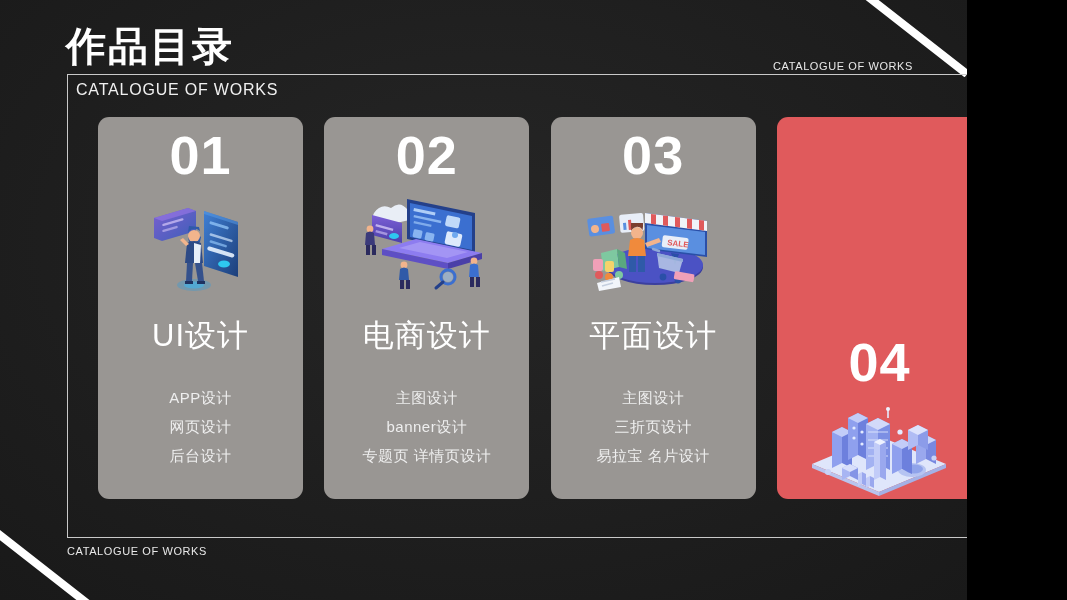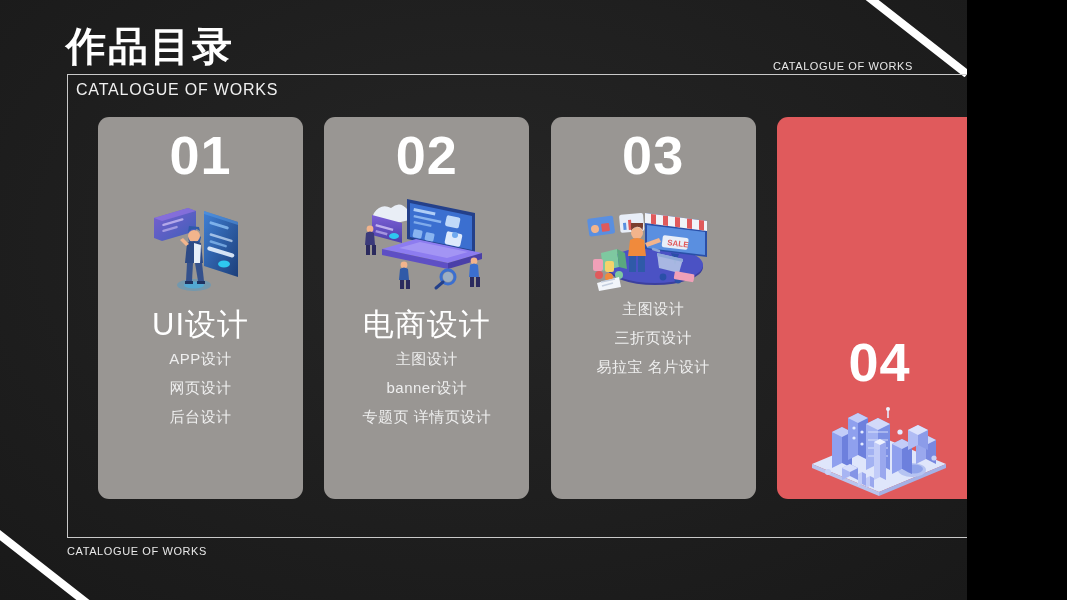--- a/index.html
+++ b/index.html
@@ -129,30 +129,30 @@
     margin-top: 8px;
     width: 150px;
     height: 102px;
     display: flex;
     align-items: center;
     justify-content: center;
   }
   .card-art svg { display: block; }
 
   .card-title {
-    margin-top: 16px;
+    margin-top: 27px;
     font-size: 31px;
     color: #ffffff;
     letter-spacing: 1px;
     line-height: 1.1;
     white-space: nowrap;
   }
 
   .card-list {
-    margin-top: 8px;
+    margin-top: 36px;
     display: flex;
     flex-direction: column;
     align-items: center;
     gap: 10px;
   }
   .card-list-item {
     font-size: 15px;
     color: #eeeeee;
     letter-spacing: 0.5px;
     white-space: nowrap;
@@ -344,20 +344,21 @@
           <circle cx="30" cy="86" r="4" fill="#f08a3c"></circle>
           <circle cx="40" cy="84" r="4" fill="#7ec8a0"></circle>
 
           <path d="M18 92 L40 86 L42 96 L20 100 Z" fill="#f2f5fa"></path>
           <path d="M22 91 L36 88" stroke="#c4cede" stroke-width="1.4"></path>
           <path d="M23 95 L34 92" stroke="#c4cede" stroke-width="1.4"></path>
 
           <rect x="96" y="80" width="20" height="8" rx="1.5" fill="#f0a0b8" transform="rotate(10 96 80)"></rect>
         </svg>
       </div>
+      <div class="card-title">平面设计</div>
       <div class="card-list">
         <div class="card-list-item">主图设计</div>
         <div class="card-list-item">三折页设计</div>
         <div class="card-list-item">易拉宝  名片设计</div>
       </div>
     </div>
 
     <div class="card accent">
       <div class="card-num">04</div>
       <div class="card-art">

